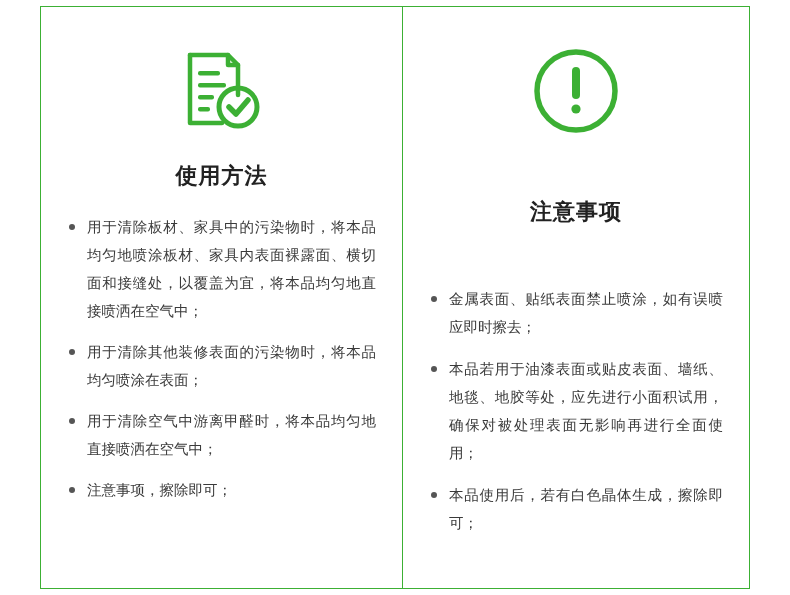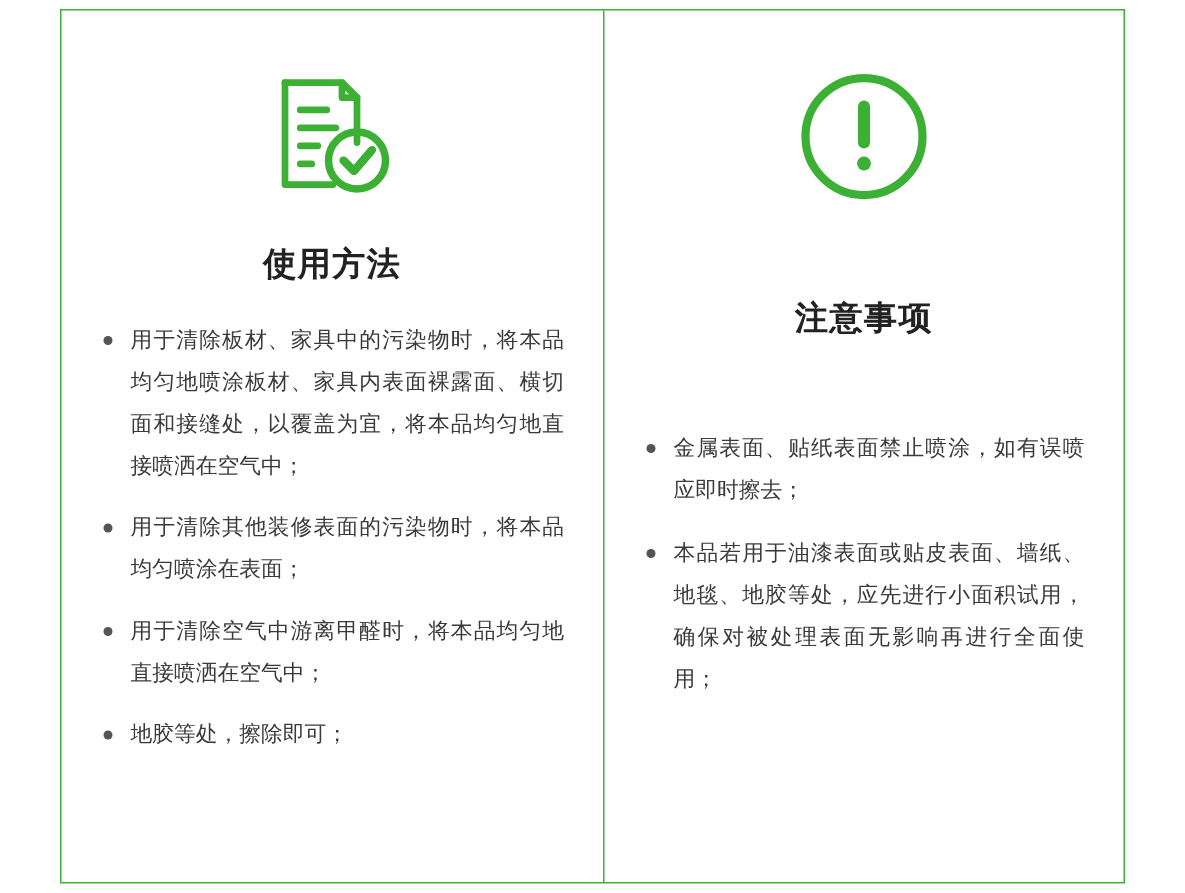--- a/index.html
+++ b/index.html
@@ -111,33 +111,34 @@
           </g>
           <circle cx="62" cy="62" r="19" fill="none" stroke="#3cb034" stroke-width="5"></circle>
           <path d="M53 62 L60 69 L72 55" fill="none" stroke="#3cb034" stroke-width="5.5" stroke-linecap="round" stroke-linejoin="round"></path>
         </svg>
       </div>
       <div class="panel-title">使用方法</div>
       <ul class="bullet-list">
         <li>用于清除板材、家具中的污染物时，将本品均匀地喷涂板材、家具内表面裸露面、横切面和接缝处，以覆盖为宜，将本品均匀地直接喷洒在空气中；</li>
         <li>用于清除其他装修表面的污染物时，将本品均匀喷涂在表面；</li>
         <li>用于清除空气中游离甲醛时，将本品均匀地直接喷洒在空气中；</li>
-        <li>地胶等处，擦除即可；</li>
+        <li>注意事项，擦除即可；</li>
       </ul>
     </div>
 
     <div class="panel panel-right">
       <div class="icon-wrap">
         <svg width="92" height="92" viewBox="0 0 92 92" aria-hidden="true">
           <circle cx="46" cy="46" r="39" fill="none" stroke="#3cb034" stroke-width="5.5"></circle>
           <rect x="42" y="22" width="8" height="32" rx="4" fill="#3cb034"></rect>
           <circle cx="46" cy="64" r="4.6" fill="#3cb034"></circle>
         </svg>
       </div>
       <div class="panel-title">注意事项</div>
       <ul class="bullet-list">
         <li>金属表面、贴纸表面禁止喷涂，如有误喷应即时擦去；</li>
         <li>本品若用于油漆表面或贴皮表面、墙纸、地毯、地胶等处，应先进行小面积试用，确保对被处理表面无影响再进行全面使用；</li>
+        <li>本品使用后，若有白色晶体生成，擦除即可；</li>
       </ul>
     </div>
 
   </div>
 </div>
 
 </body></html>

